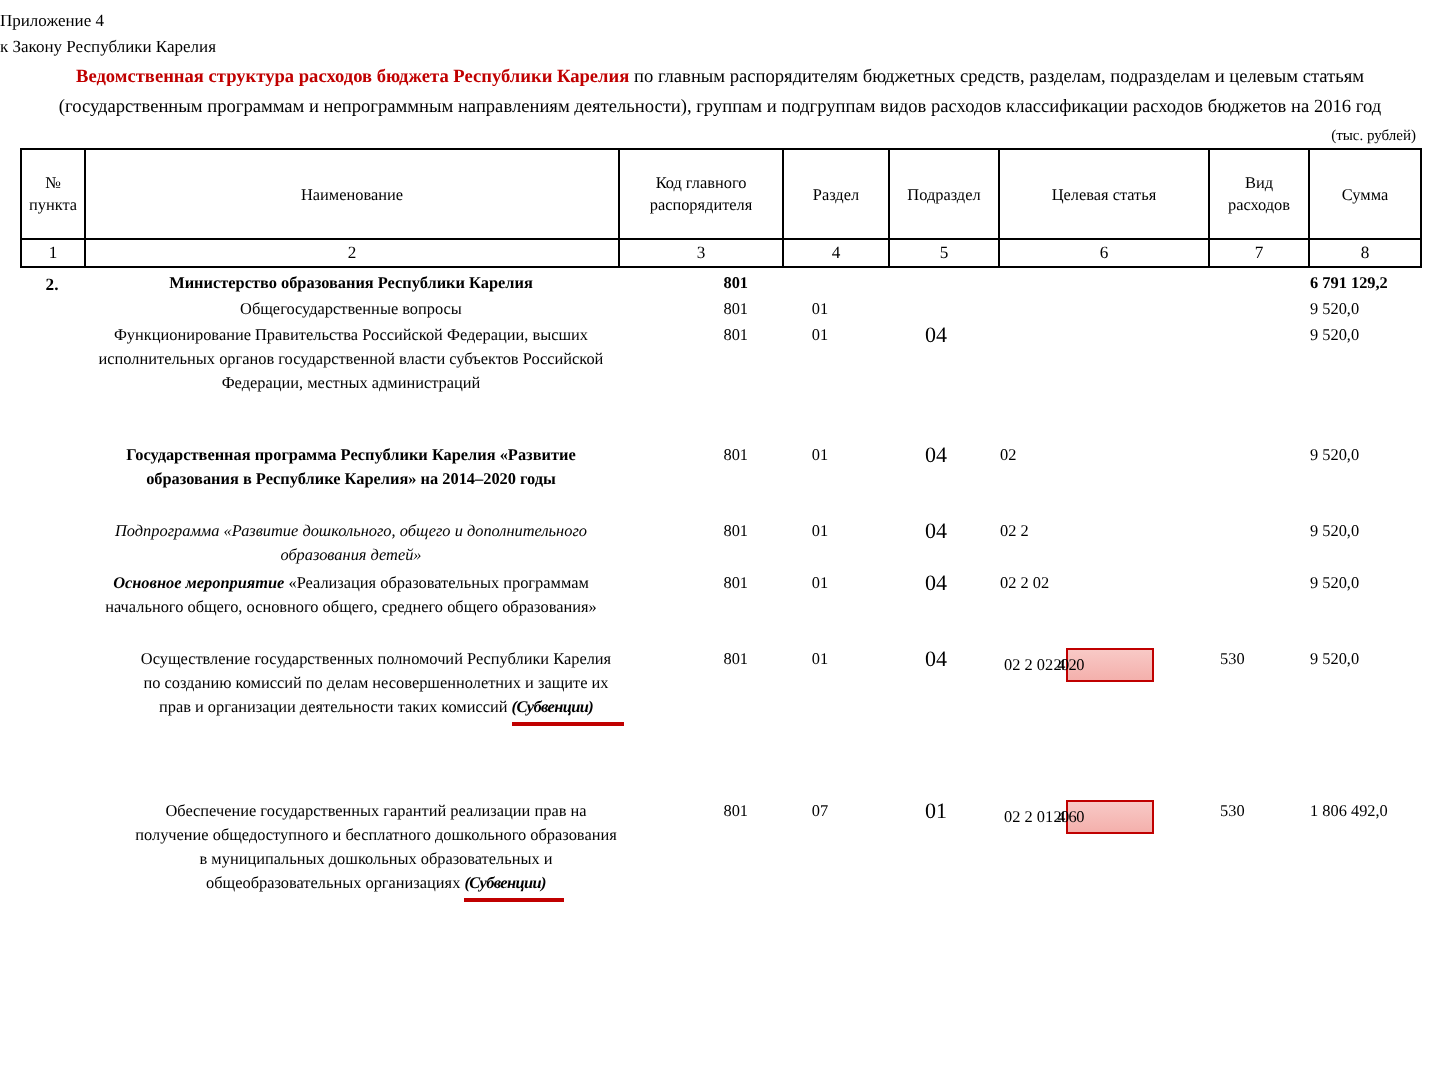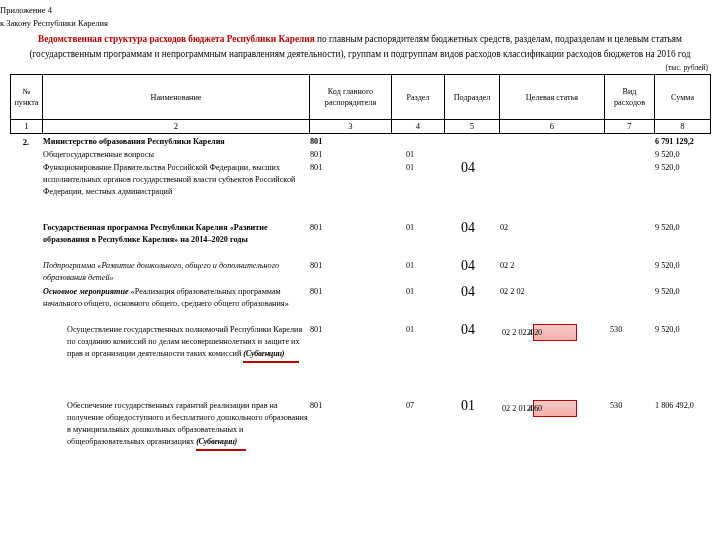--- a/index.html
+++ b/index.html
@@ -99,44 +99,44 @@
     text-align: center;
     font-size: 8.6px;
     line-height: 12px;
   }
   .c-name {
     position: absolute;
     left: 33px;
     width: 265px;
     font-size: 8.2px;
     line-height: 12px;
-    text-align: left;
+    text-align: center;
   }
   .c-code {
     position: absolute;
     left: 300px;
     width: 64px;
-    text-align: left;
+    text-align: right;
     font-size: 8.2px;
     line-height: 12px;
   }
   .c-razdel {
     position: absolute;
     left: 382px;
     width: 36px;
     text-align: center;
     font-size: 8.2px;
     line-height: 12px;
   }
   .c-podrazdel {
     position: absolute;
     left: 435px;
     width: 46px;
     text-align: center;
-    font-size: 14px;
+    font-size: 11px;
     line-height: 12px;
   }
   .c-target {
     position: absolute;
     left: 490px;
     width: 100px;
     text-align: left;
     font-size: 8.2px;
     line-height: 12px;
     white-space: nowrap;

